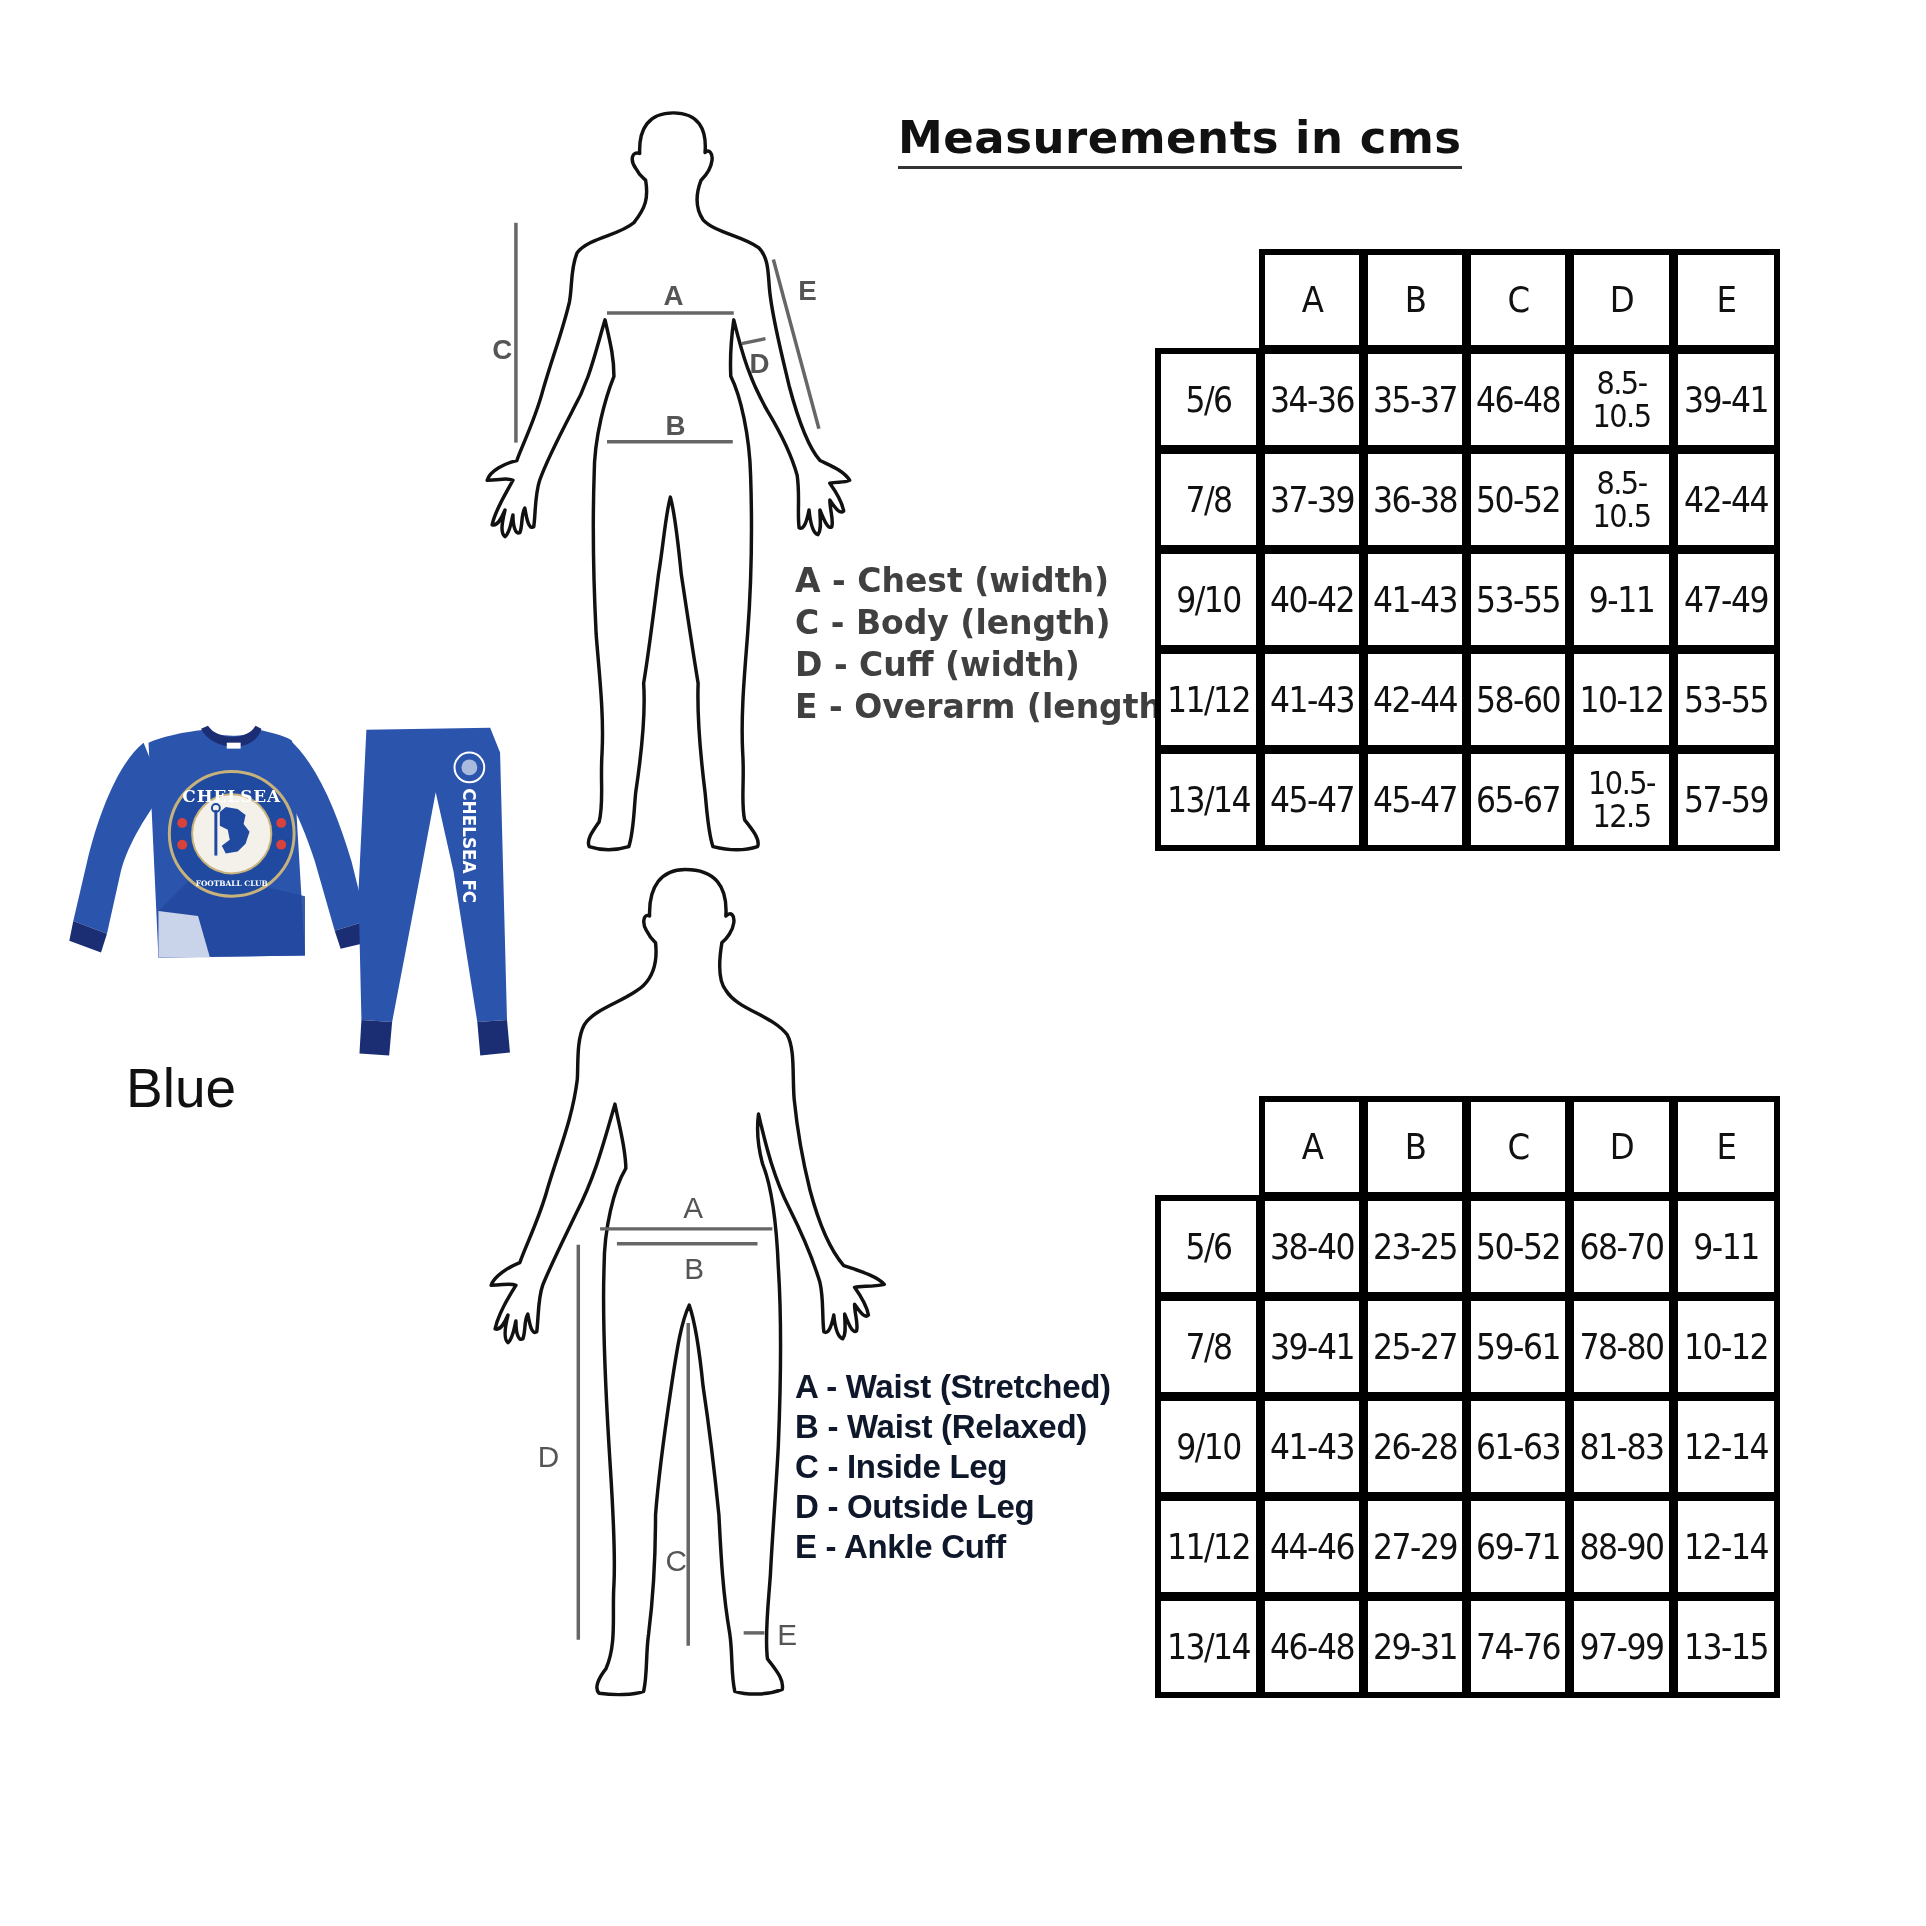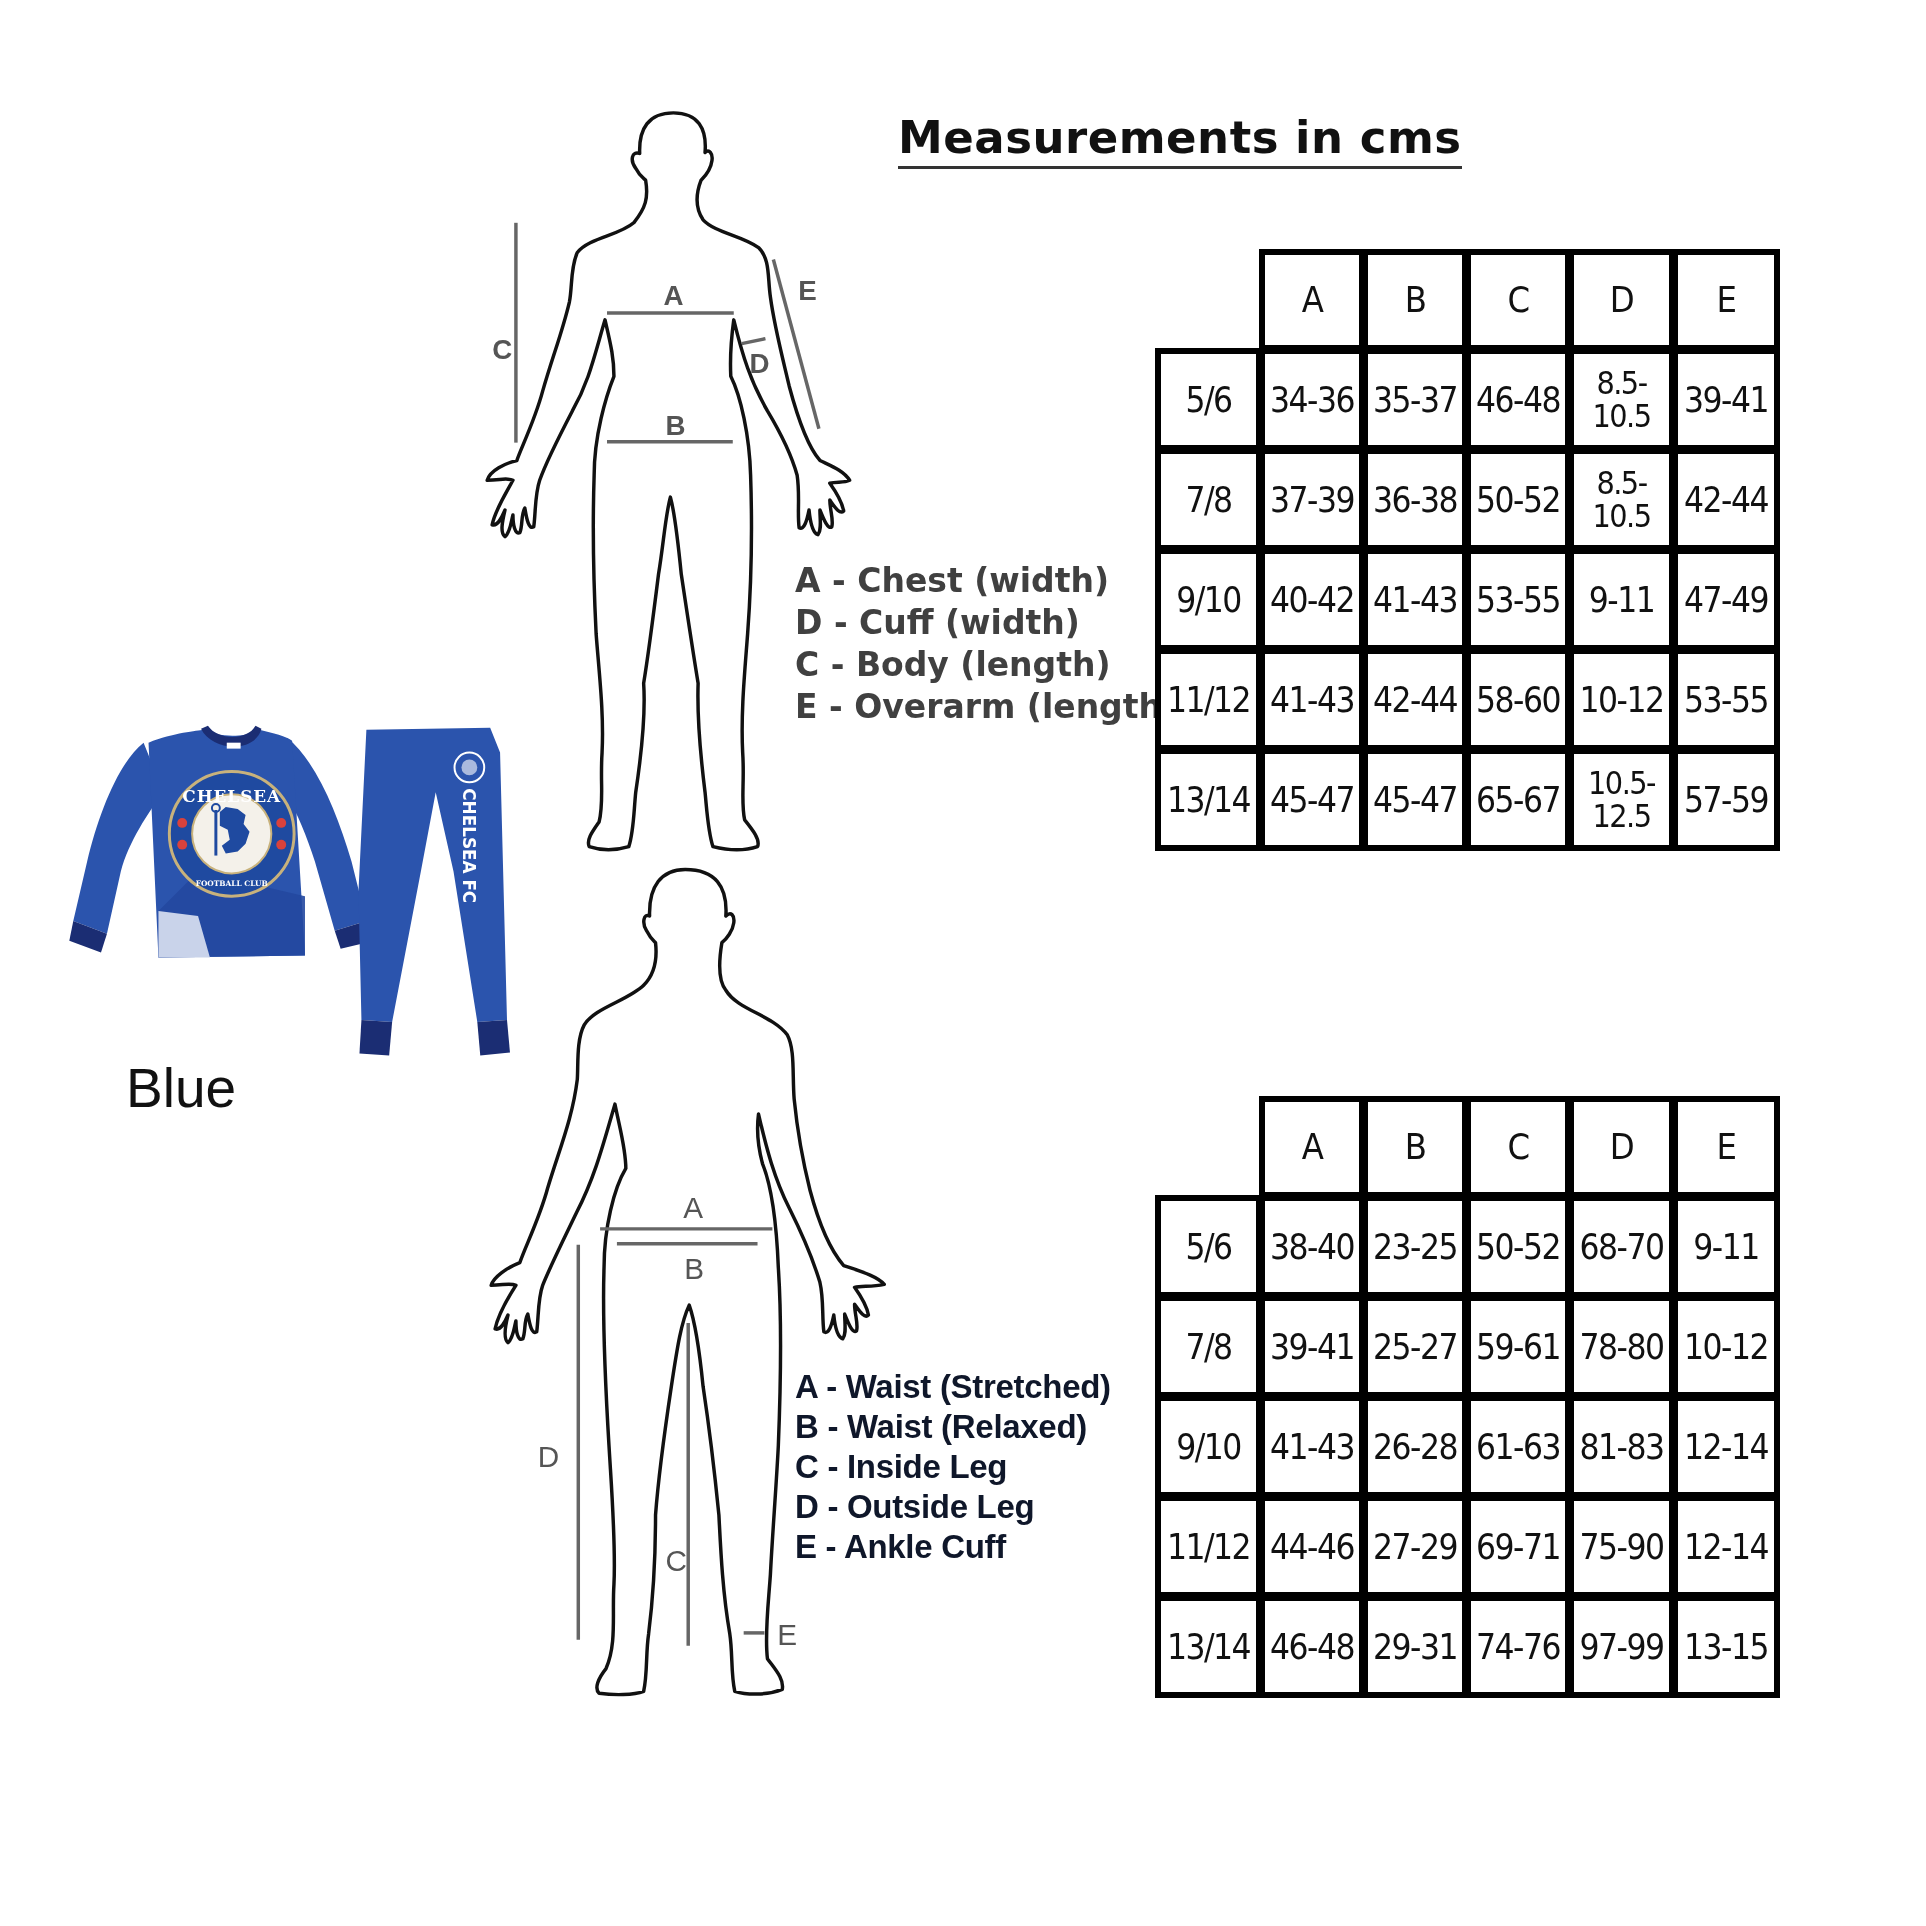--- a/index.html
+++ b/index.html
@@ -222,22 +222,22 @@
     <path d="M 365 1030 L 396 1032 L 393 1066 L 363 1064 Z" fill="#1b2d73"></path>
     <path d="M 482 1032 L 512 1030 L 515 1063 L 485 1066 Z" fill="#1b2d73"></path>
     <circle cx="474" cy="775" r="15" fill="none" stroke="#ffffff" stroke-width="2"></circle>
     <circle cx="474" cy="775" r="8" fill="#ffffff" opacity="0.6"></circle>
     <text transform="translate(468,796) rotate(90)" font-family="DejaVu Sans, sans-serif" font-weight="bold" font-size="17" fill="#ffffff">CHELSEA FC</text>
   </g>
 </svg>
 
 <div class="abs legend" style="left:795px;top:560px;">
   <div>A - Chest (width)</div>
+  <div>C - Body (length)</div>
   <div>D - Cuff (width)</div>
-  <div>C - Body (length)</div>
   <div>E - Overarm (length)</div>
 </div>
 
 <div class="abs legend2" style="left:795px;top:1367px;">
   <div>A - Waist (Stretched)</div>
   <div>B - Waist (Relaxed)</div>
   <div>C - Inside Leg</div>
   <div>D - Outside Leg</div>
   <div>E - Ankle Cuff</div>
 </div>
@@ -317,21 +317,21 @@
   <div class="cell">41-43</div>
   <div class="cell">26-28</div>
   <div class="cell">61-63</div>
   <div class="cell">81-83</div>
   <div class="cell">12-14</div>
 
   <div class="cell">11/12</div>
   <div class="cell">44-46</div>
   <div class="cell">27-29</div>
   <div class="cell">69-71</div>
-  <div class="cell">75-90</div>
+  <div class="cell">88-90</div>
   <div class="cell">12-14</div>
 
   <div class="cell">13/14</div>
   <div class="cell">46-48</div>
   <div class="cell">29-31</div>
   <div class="cell">74-76</div>
   <div class="cell">97-99</div>
   <div class="cell">13-15</div>
 </div>
 

